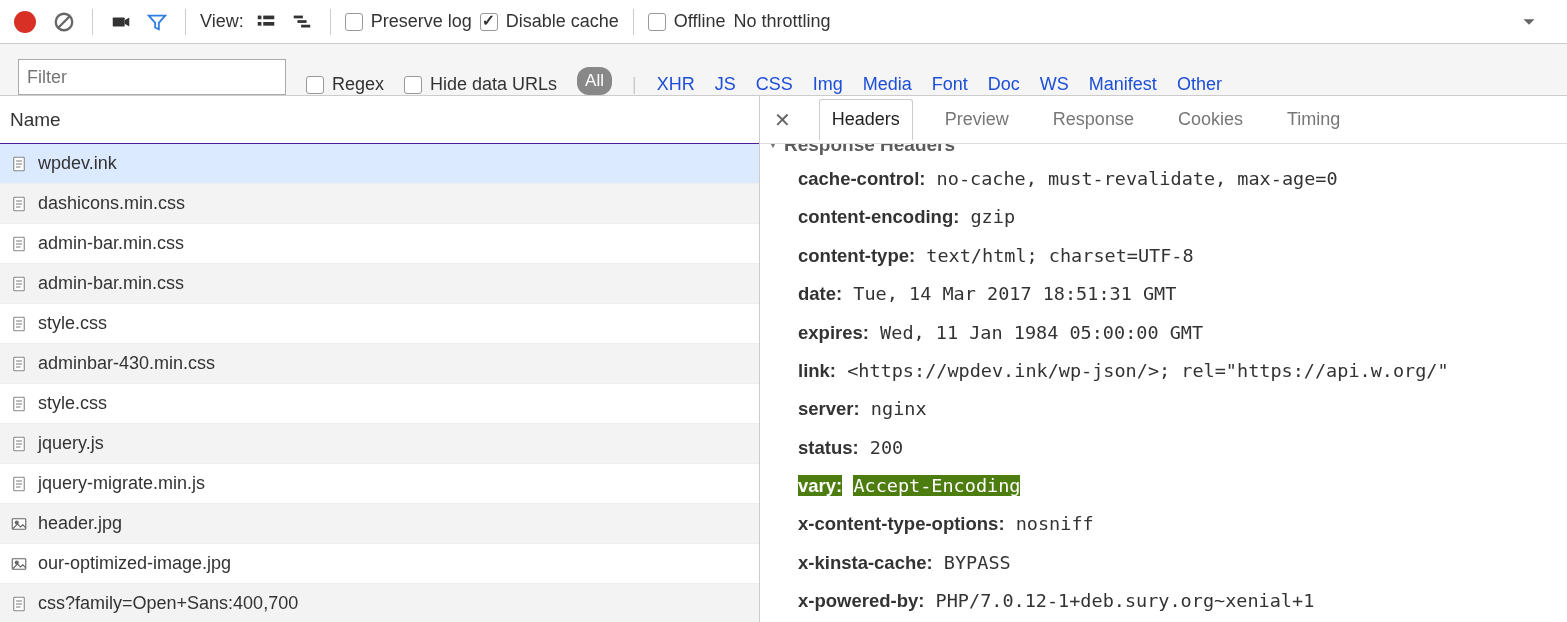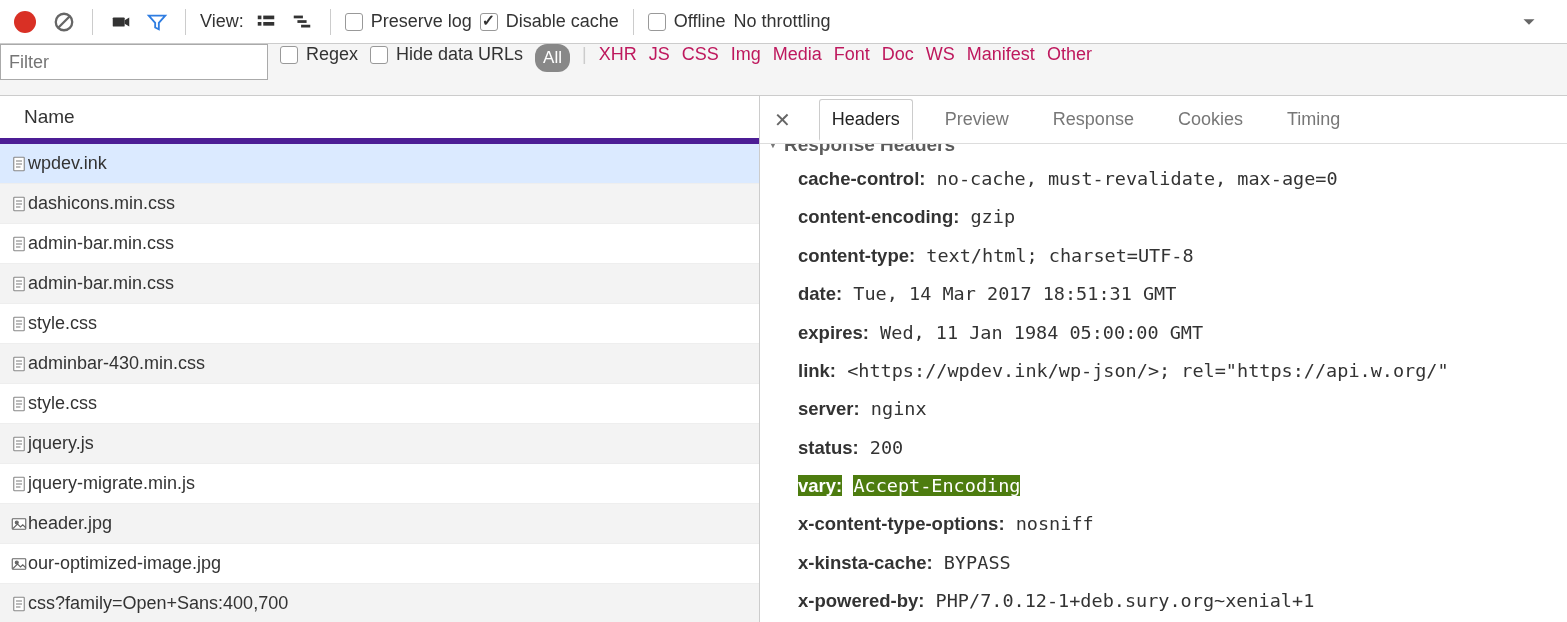--- a/index.html
+++ b/index.html
@@ -1,48 +1,48 @@
 <!DOCTYPE html>
 <html><head>
 <meta charset="utf-8">
 <style>
 * { margin: 0; padding: 0; box-sizing: border-box; }
 body { font-family: "Segoe UI", Arial, sans-serif; font-size: 18px; color: #333; background: #fff; width: 1567px; height: 622px; overflow: hidden; }
 
 
 .toolbar1 { display: flex; align-items: center; height: 44px; border-bottom: 1px solid #ccc; padding: 0 8px; gap: 8px; }
-.toolbar2 { display: flex; align-items: flex-start; height: 52px; border-bottom: 1px solid #ccc; padding: 0 0; gap: 12px; background: #f5f5f5; }
+.toolbar2 { display: flex; align-items: flex-end; height: 52px; border-bottom: 1px solid #ccc; padding: 0 18px; gap: 20px; background: #f5f5f5; }
 
 .record-dot { width: 22px; height: 22px; border-radius: 50%; background: #d93025; display: inline-block; margin: 0 6px; }
 .divider { width: 1px; height: 26px; background: #ccc; margin: 0 6px; }
 
 .iconbtn { display: inline-flex; align-items: center; justify-content: center; width: 28px; height: 28px; color: #555; cursor: pointer; }
 .iconbtn svg { width: 22px; height: 22px; }
 
 .lbl { color: #333; }
 .chk { width: 18px; height: 18px; border: 1px solid #999; border-radius: 3px; display: inline-flex; align-items: center; justify-content: center; background: #fff; position: relative; }
 .chk.checked::after { content: "✓"; font-size: 16px; color: #333; position: absolute; top: -3px; left: 1px; font-weight: bold; }
 .chk-wrap { display: inline-flex; align-items: center; gap: 8px; }
 
 .filter-input { width: 268px; height: 36px; border: 1px solid #aaa; padding: 0 8px; font-size: 18px; background: #fff; }
 
 .chip { display: inline-flex; align-items: center; justify-content: center; padding: 4px 8px; border-radius: 12px; background: #888; color: #fff; font-size: 17px; }
-.type-link { color: #be185d; cursor: pointer; }
+.type-link { color: #1d4ed8; cursor: pointer; }
 
 .dropdown-caret { margin-left: auto; margin-right: 16px; }
 
 
 .split { display: flex; height: calc(622px - 44px - 52px); }
 .left-pane { width: 760px; display: flex; flex-direction: column; border-right: 1px solid #ccc; }
 .right-pane { flex: 1; display: flex; flex-direction: column; }
 
-.col-header { height: 48px; display: flex; align-items: center; padding: 0 24px; border-bottom: 6px solid #4c1d95; background: #fff; font-size: 19px; }
+.col-header { height: 48px; display: flex; align-items: center; padding: 0 10px; border-bottom: 1px solid #4c1d95; background: #fff; font-size: 19px; }
 
 .net-list { flex: 1; overflow-y: scroll; }
-.net-row { display: flex; align-items: center; height: 40px; padding: 0 10px; border-bottom: 1px solid #eee; }
+.net-row { display: flex; align-items: center; height: 40px; padding: 0 10px; gap: 10px; border-bottom: 1px solid #eee; }
 .net-row:nth-child(even) { background: #f3f3f3; }
 .net-row.selected { background: #dbeaff; }
 .file-icon { width: 18px; height: 18px; display: inline-flex; align-items: center; justify-content: center; }
 .file-icon svg { width: 18px; height: 18px; }
 
 
 .detail-tabs { display: flex; align-items: center; height: 48px; border-bottom: 1px solid #ddd; padding: 0 6px; gap: 20px; }
 .close-x { font-size: 20px; color: #666; cursor: pointer; padding: 0 8px; }
 .tab { padding: 9px 12px; color: #777; cursor: pointer; }
 .tab.active { color: #222; border: 1px solid #ccc; border-bottom: 2px solid #fff; border-radius: 3px 3px 0 0; margin-bottom: -1px; background: #fff; }

